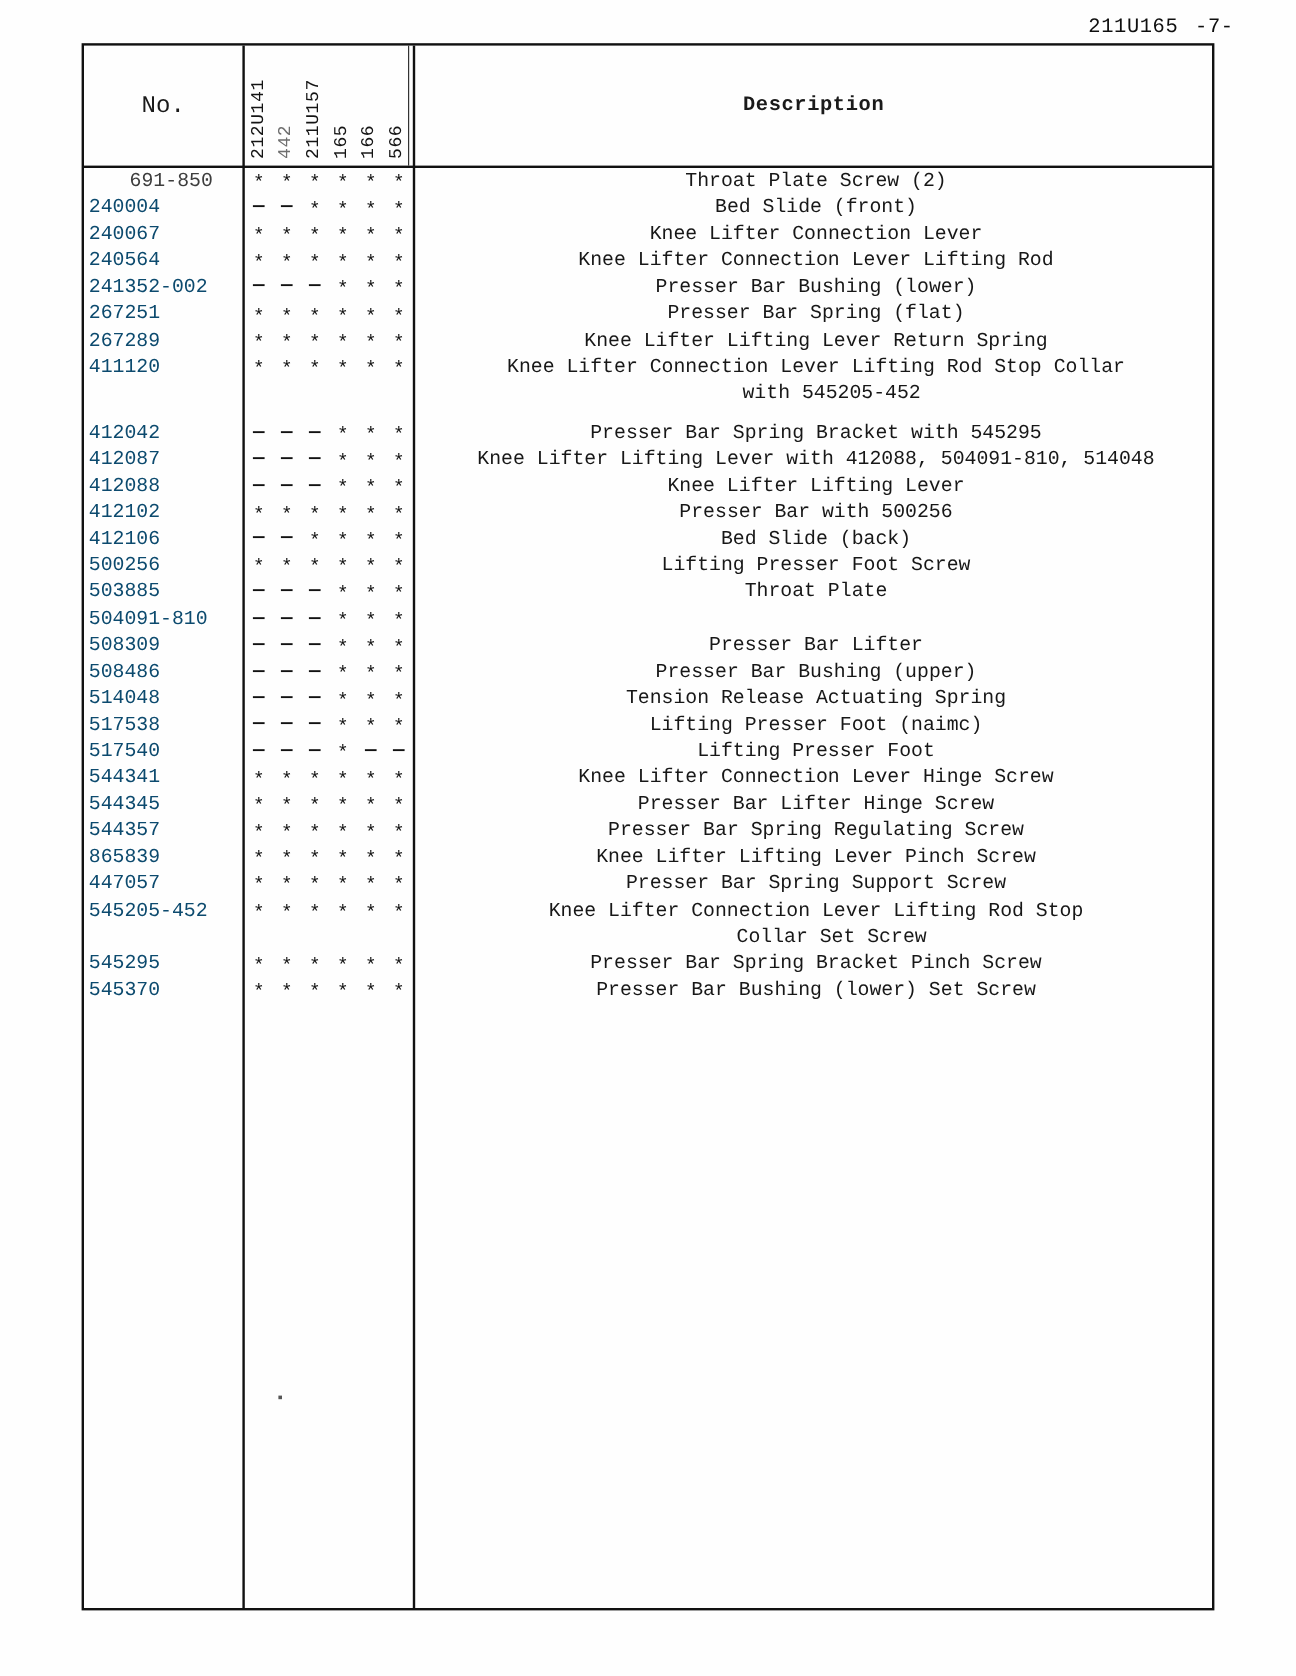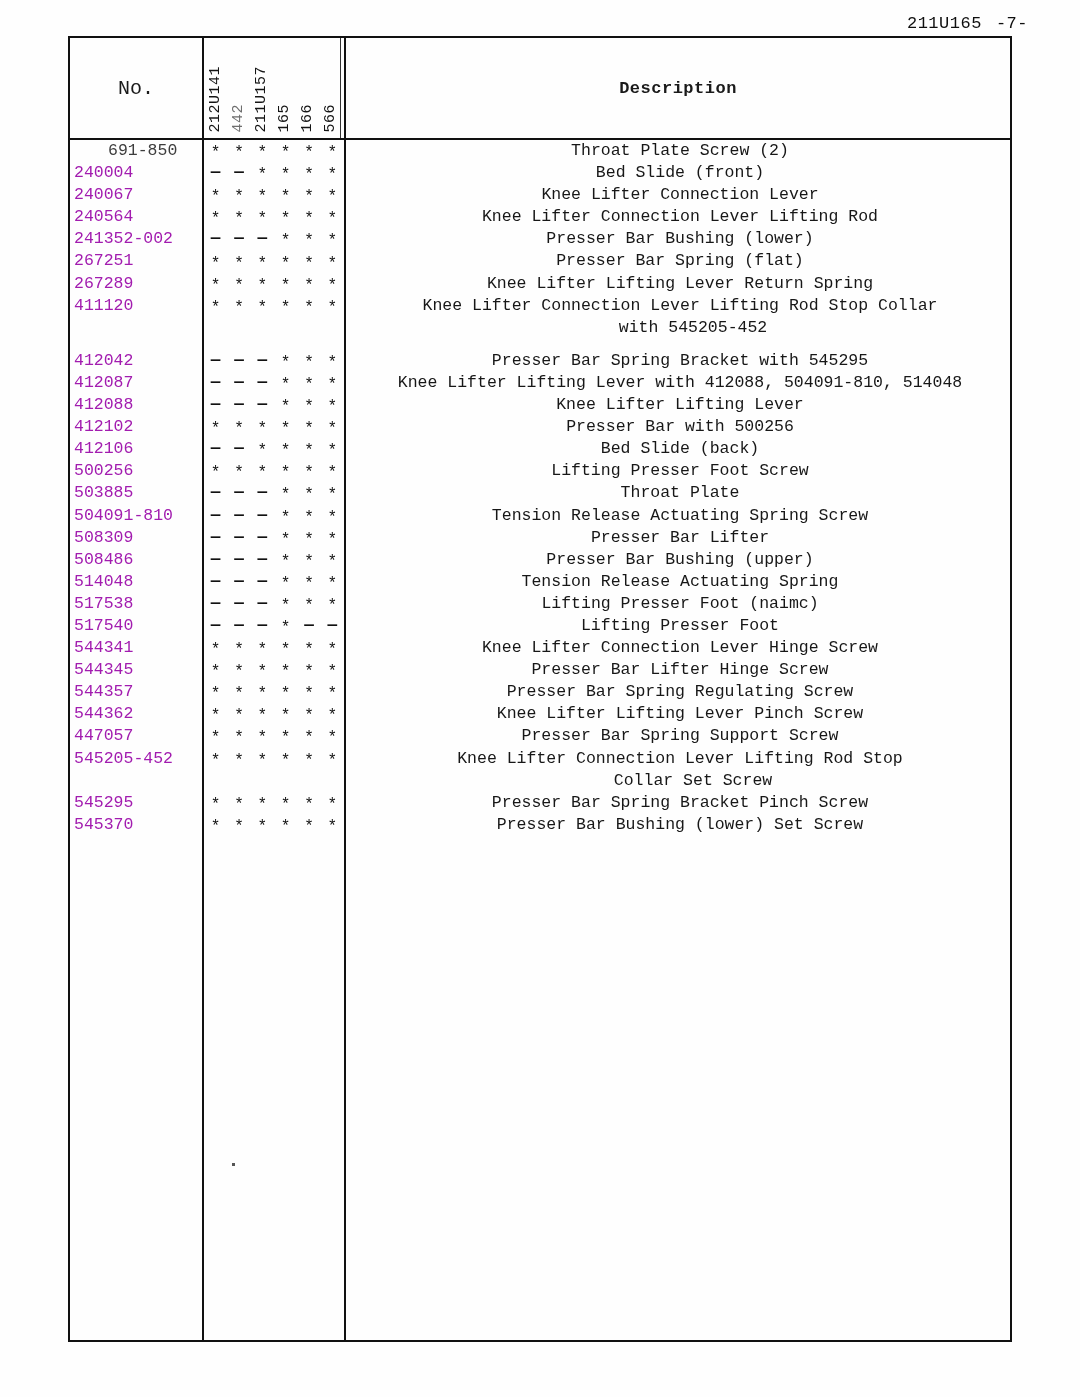--- a/index.html
+++ b/index.html
@@ -132,21 +132,21 @@
   .row .cell-no {
     position: absolute;
     left: 0;
     width: 132px;
     top: 0;
     font-size: 16.5px;
     line-height: 22.1px;
     white-space: nowrap;
     padding-left: 4px;
     box-sizing: border-box;
-    color: #a21caf;
+    color: #0c4a6e;
   }
   .row .cell-no.indent {
     padding-left: 38px;
     color: #3d3d3d;
   }
   .row .cell-marks {
     position: absolute;
     left: 134px;
     width: 140px;
     top: 0;
@@ -414,21 +414,20 @@
         <div class="row">
           <div class="cell-no">504091-810</div>
           <div class="cell-marks">
             <span class="dash">—</span>
             <span class="dash">—</span>
             <span class="dash">—</span>
             <span class="star">*</span>
             <span class="star">*</span>
             <span class="star">*</span>
           </div>
-          <div class="cell-desc">Tension Release Actuating Spring Screw</div>
         </div>
         <div class="row">
           <div class="cell-no">508309</div>
           <div class="cell-marks">
             <span class="dash">—</span>
             <span class="dash">—</span>
             <span class="dash">—</span>
             <span class="star">*</span>
             <span class="star">*</span>
             <span class="star">*</span>
@@ -513,21 +512,21 @@
             <span class="star">*</span>
             <span class="star">*</span>
             <span class="star">*</span>
             <span class="star">*</span>
             <span class="star">*</span>
             <span class="star">*</span>
           </div>
           <div class="cell-desc">Presser Bar Spring Regulating Screw</div>
         </div>
         <div class="row">
-          <div class="cell-no">544362</div>
+          <div class="cell-no">865839</div>
           <div class="cell-marks">
             <span class="star">*</span>
             <span class="star">*</span>
             <span class="star">*</span>
             <span class="star">*</span>
             <span class="star">*</span>
             <span class="star">*</span>
           </div>
           <div class="cell-desc">Knee Lifter Lifting Lever Pinch Screw</div>
         </div>

